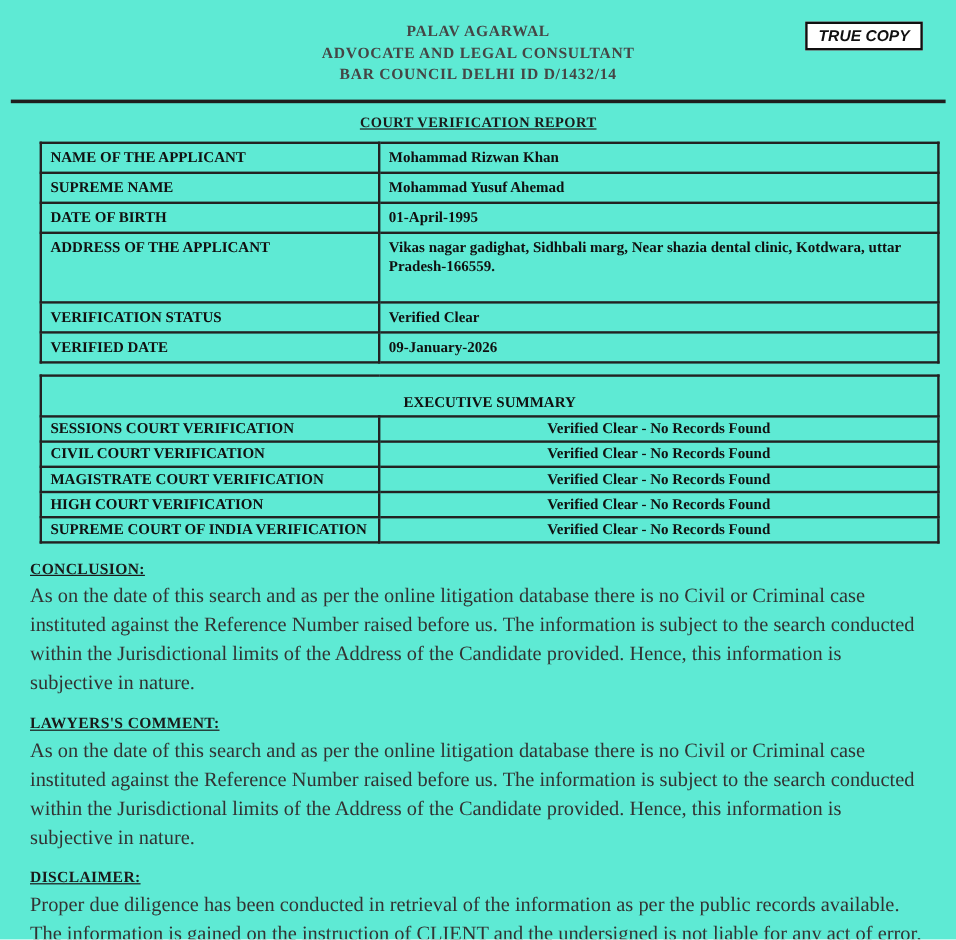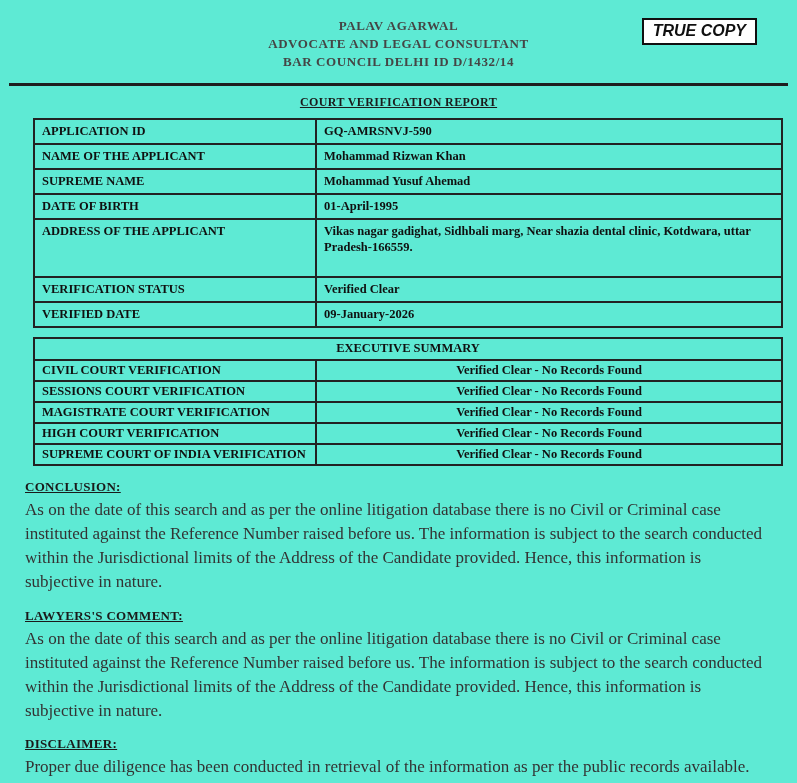--- a/index.html
+++ b/index.html
@@ -19,27 +19,27 @@
     text-align: center;
     font-weight: bold;
     font-size: 13px;
     line-height: 18px;
     color: #454545;
     letter-spacing: 0.6px;
   }
   .true-copy {
     position: absolute;
     top: 18px;
-    right: 40px;
+    right: 28px;
     border: 2.5px solid #101010;
     padding: 2px 9px 3px;
     font-family: "Liberation Sans", sans-serif;
     font-style: italic;
     font-weight: bold;
-    font-size: 16px;
+    font-size: 13px;
     color: #101010;
     background: #fff;
   }
   .rule {
     height: 3px;
     background: #1e1e1e;
     margin: 12px 9px 0 9px;
   }
   .doc-title {
     margin-top: 9px;
@@ -64,21 +64,21 @@
     color: #101010;
     padding: 3px 7px 4px;
     line-height: 16px;
     text-align: left;
     overflow: hidden;
   }
   table.grid col.c-label { width: 282px; }
   tr.addr-row td { height: 58px; vertical-align: top; }
   table.exec { margin-top: 9px; }
   table.exec td, table.exec th { padding: 2px 7px; line-height: 15px; }
-  table.exec th.exec-title { text-align: center; padding: 2px 0 3px; }
+  table.exec th.exec-title { text-align: center; padding: 14px 0 3px; }
   table.exec td.exec-val { text-align: center; }
   
   .section { margin: 0 28px 0 25px; }
   .section-heading {
     margin-top: 13px;
     font-weight: bold;
     font-size: 13px;
     letter-spacing: 0.3px;
     text-decoration: underline;
     color: #1a1a1a;
@@ -111,24 +111,20 @@
 
   <div class="doc-title">COURT VERIFICATION REPORT</div>
 
   <table class="grid">
     <colgroup>
         <col class="c-label">
         <col>
       </colgroup>
     <tbody>
       <tr>
-        <td>APPLICATION ID</td>
-        <td>GQ-AMRSNVJ-590</td>
-      </tr>
-      <tr>
         <td>NAME OF THE APPLICANT</td>
         <td>Mohammad Rizwan Khan</td>
       </tr>
       <tr>
         <td>SUPREME NAME</td>
         <td>Mohammad Yusuf Ahemad</td>
       </tr>
       <tr>
         <td>DATE OF BIRTH</td>
         <td>01-April-1995</td>
@@ -151,25 +147,25 @@
   <table class="grid exec">
     <colgroup>
         <col class="c-label">
         <col>
       </colgroup>
     <tbody>
       <tr>
         <th class="exec-title" colspan="2">EXECUTIVE SUMMARY</th>
       </tr>
       <tr>
+        <td>SESSIONS COURT VERIFICATION</td>
+        <td class="exec-val">Verified Clear - No Records Found</td>
+      </tr>
+      <tr>
         <td>CIVIL COURT VERIFICATION</td>
-        <td class="exec-val">Verified Clear - No Records Found</td>
-      </tr>
-      <tr>
-        <td>SESSIONS COURT VERIFICATION</td>
         <td class="exec-val">Verified Clear - No Records Found</td>
       </tr>
       <tr>
         <td>MAGISTRATE COURT VERIFICATION</td>
         <td class="exec-val">Verified Clear - No Records Found</td>
       </tr>
       <tr>
         <td>HIGH COURT VERIFICATION</td>
         <td class="exec-val">Verified Clear - No Records Found</td>
       </tr>

